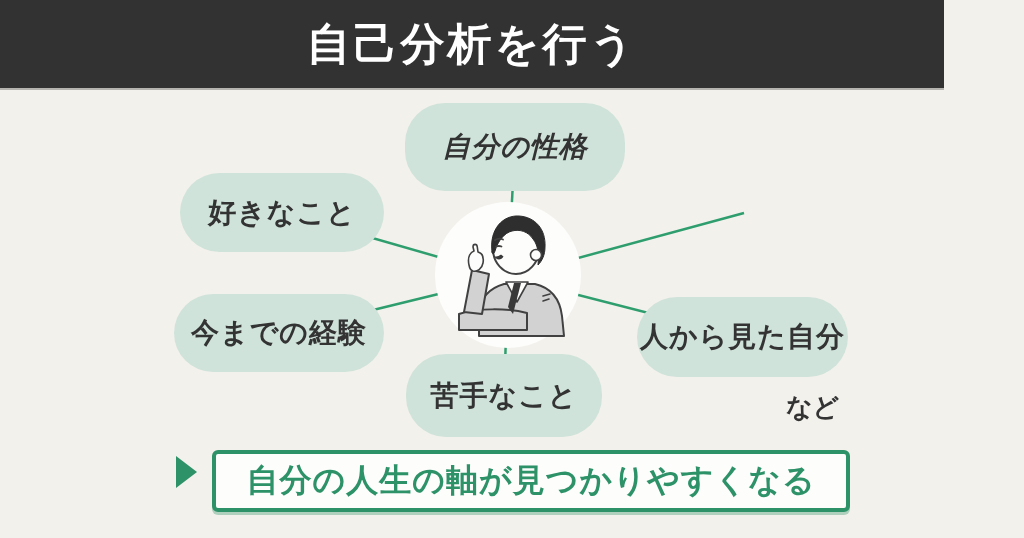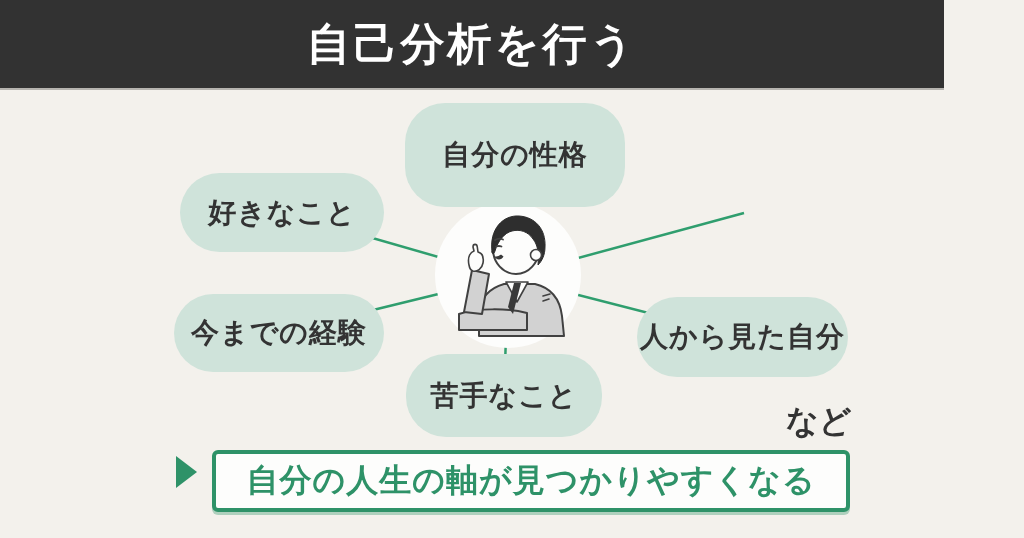--- a/index.html
+++ b/index.html
@@ -13,27 +13,27 @@
   .header{position:absolute;left:0;top:0;width:944px;height:90px;background:var(--header-bg);
           border-bottom:2px solid #b6b4af;display:flex;align-items:center;justify-content:center;}
   .header h1{color:var(--header-text);font-size:44px;font-weight:700;letter-spacing:3px;}
   .canvas{position:absolute;left:0;top:92px;width:1024px;height:446px;}
   .connectors{position:absolute;left:0;top:0;width:1024px;height:446px;}
   .center-circle{position:absolute;left:435px;top:110px;width:146px;height:146px;
                  background:var(--circle-bg);border-radius:50%;display:flex;align-items:center;justify-content:center;}
   .bubble{position:absolute;background:var(--bubble-bg);border-radius:40px;
           display:flex;align-items:center;justify-content:center;}
   .bubble span{color:var(--bubble-text);font-size:28px;font-weight:700;letter-spacing:1px;white-space:nowrap;}
-  .b1{left:405px;top:11px;width:220px;height:104px;}
+  .b1{left:405px;top:11px;width:220px;height:88px;font-style:italic;}
   .b2{left:180px;top:81px;width:204px;height:79px;text-align:center;}
   .b3{left:641px;top:81px;width:205px;height:80px;}
   .b4{left:174px;top:202px;width:210px;height:78px;}
   .b5{left:637px;top:205px;width:211px;height:80px;}
   .b6{left:406px;top:262px;width:196px;height:83px;}
-  .etc{position:absolute;left:786px;top:308px;font-size:32px;font-weight:700;color:var(--bubble-text);}
+  .etc{position:absolute;left:786px;top:298px;font-size:26px;font-weight:700;color:var(--bubble-text);}
   .arrow-triangle{position:absolute;left:176px;top:364px;width:0;height:0;
                   border-left:21px solid var(--accent-green);
                   border-top:16px solid transparent;border-bottom:16px solid transparent;}
   .conclusion-box{position:absolute;left:212px;top:358px;width:638px;height:62px;
                   background:var(--circle-bg);border:4px solid var(--accent-green);border-radius:6px;
                   box-shadow:0 3px 0 rgba(46,146,104,0.35);
                   display:flex;align-items:center;justify-content:center;}
   .conclusion-box span{color:var(--accent-green);font-size:32px;font-weight:700;letter-spacing:1px;white-space:nowrap;}
 </style>
 </head>

